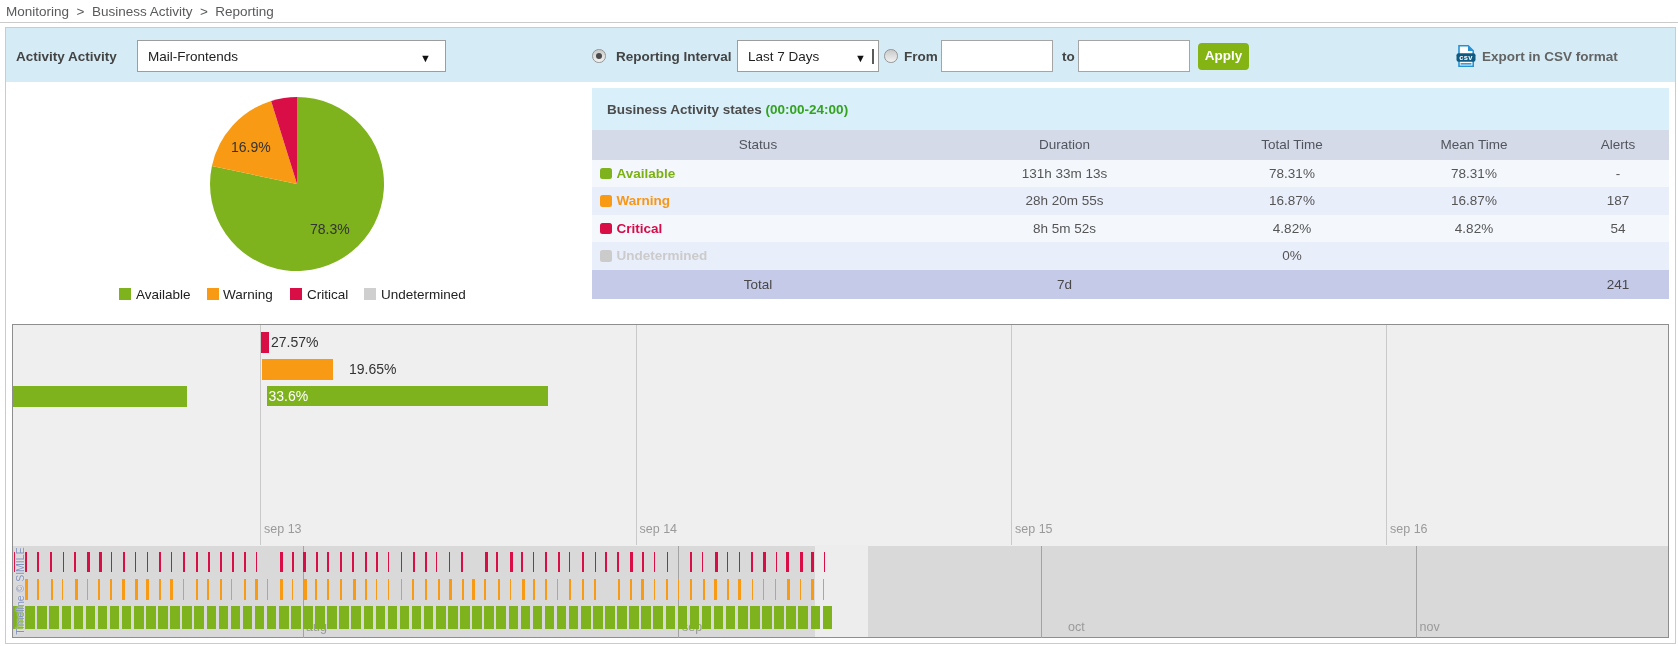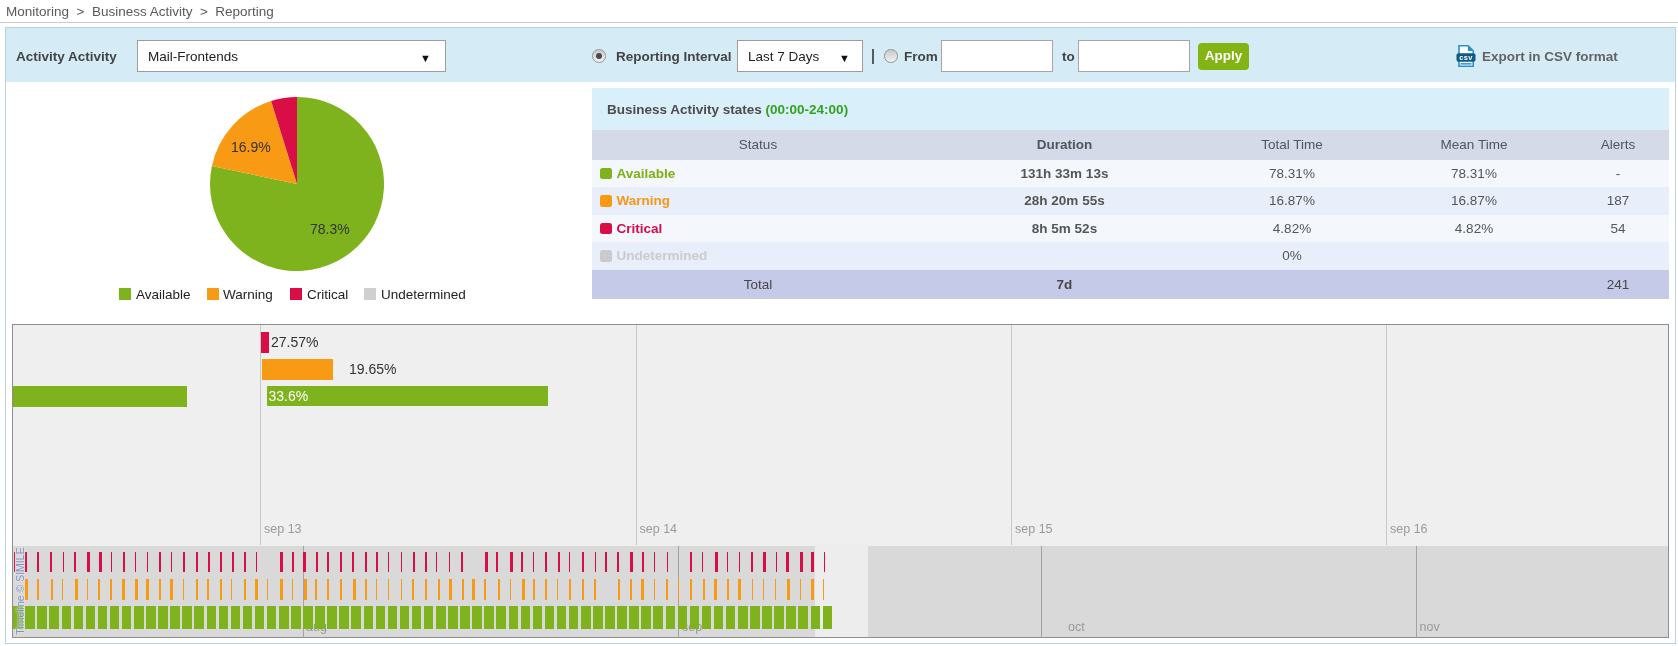--- a/index.html
+++ b/index.html
@@ -26,21 +26,21 @@
   border-radius:4px; color:#fff; font-weight:bold; font-size:13.5px;
   text-align:center; line-height:26px; }
 
 #ttitle { left:592px; top:88px; width:1077px; height:42px; background:#d9effa;
   font-size:13.5px; font-weight:bold; color:#4c4c4c; padding:14px 0 0 15px; }
 #ttitle span { color:#33a31f; }
 .trow { left:592px; width:1077px; height:27.5px; display:flex; align-items:center;
   font-size:13.5px; color:#555; }
 .trow > div { text-align:center; }
 .c0 { width:332px; text-align:left; padding-left:8px; display:flex; align-items:center; }
-.c1 { width:281px;font-weight:bold; } .c2 { width:174px; } .c3 { width:190px; } .c4 { width:98px; }
+.c1 { width:281px; } .c2 { width:174px; } .c3 { width:190px; } .c4 { width:98px; }
 .sq { display:inline-block; width:11.5px; height:11.5px; margin-right:5px; border-radius:2.5px; }
 .stname { font-weight:bold; }
 
 #tband { left:12px; top:324px; width:1657px; height:314px; border:1px solid #8e8e8e;
   background:#efefef; }
 #bband { left:13px; top:545px; width:1655px; height:92px; background:#d9d9d9; }
 #bhl { left:815px; top:545px; width:53px; height:92px; background:#ededed; }
 .dayline { position:absolute; top:325px; height:220px; width:1px; background:#c9c9c9; }
 .daylab { position:absolute; top:522px; font-size:12.5px; color:#9a9a9a; }
 .moline { position:absolute; top:545px; height:92px; width:1px; background:#a3a3a3; }
@@ -56,21 +56,21 @@
 </style></head>
 <body>
 <div class="abs" id="crumb">Monitoring&nbsp; &gt; &nbsp;Business Activity&nbsp; &gt; &nbsp;Reporting</div>
 <div class="abs" id="crumbline"></div>
 <div class="abs" id="wrap"></div>
 <div class="abs" id="toolbar"></div>
 <div class="abs tlabel" style="left:16px;top:49px">Activity Activity</div>
 <div class="abs sel" style="left:137px;top:40px;width:309px;height:32px">Mail-Frontends<span class="arrow" style="right:14px">▼</span></div>
 <div class="radio on" style="left:592px;top:49px"></div>
 <div class="abs tlabel" style="left:616px">Reporting Interval</div>
-<div class="abs sel" style="left:737px;top:40px;width:126px;height:32px">Last 7 Days<span class="arrow" style="right:12px">▼</span></div>
+<div class="abs sel" style="left:737px;top:40px;width:142px;height:32px">Last 7 Days<span class="arrow" style="right:12px">▼</span></div>
 <div class="abs" style="left:872px;top:48.5px;width:2px;height:15px;background:#5a5a5a"></div>
 <div class="radio" style="left:884px;top:49px"></div>
 <div class="abs tlabel" style="left:904px">From</div>
 <div class="inp" style="left:941px;top:40px;width:112px;height:32px"></div>
 <div class="abs tlabel" style="left:1062px">to</div>
 <div class="inp" style="left:1078px;top:40px;width:112px;height:32px"></div>
 <div class="abs" id="applybtn">Apply</div>
 <svg class="abs" style="left:1456px;top:45px" width="20" height="22" viewBox="0 0 20 22">
   <path d="M3,0.8 h9.2 l5,5 v15.4 h-14.2 z" fill="#fff" stroke="#2792d2" stroke-width="1.6"></path>
   <path d="M12,0.8 l5.2,5.2 h-5.2 z" fill="#2792d2"></path>

